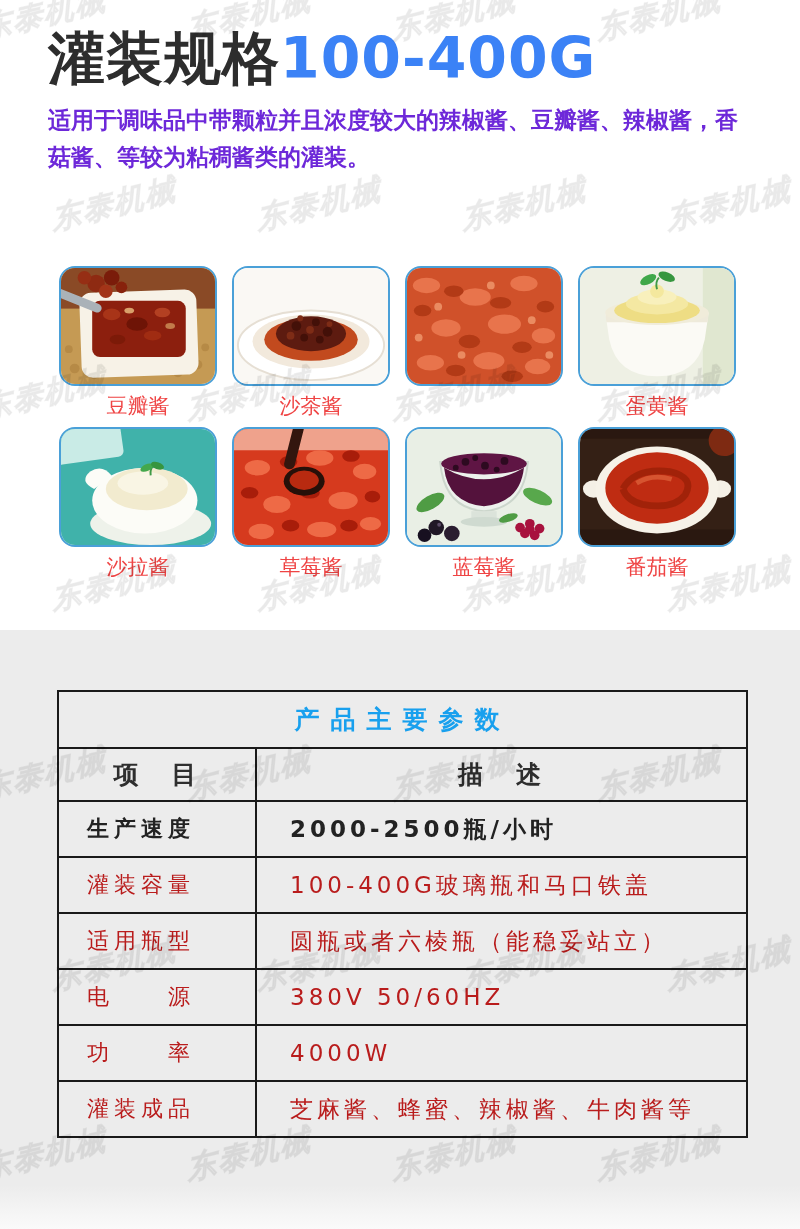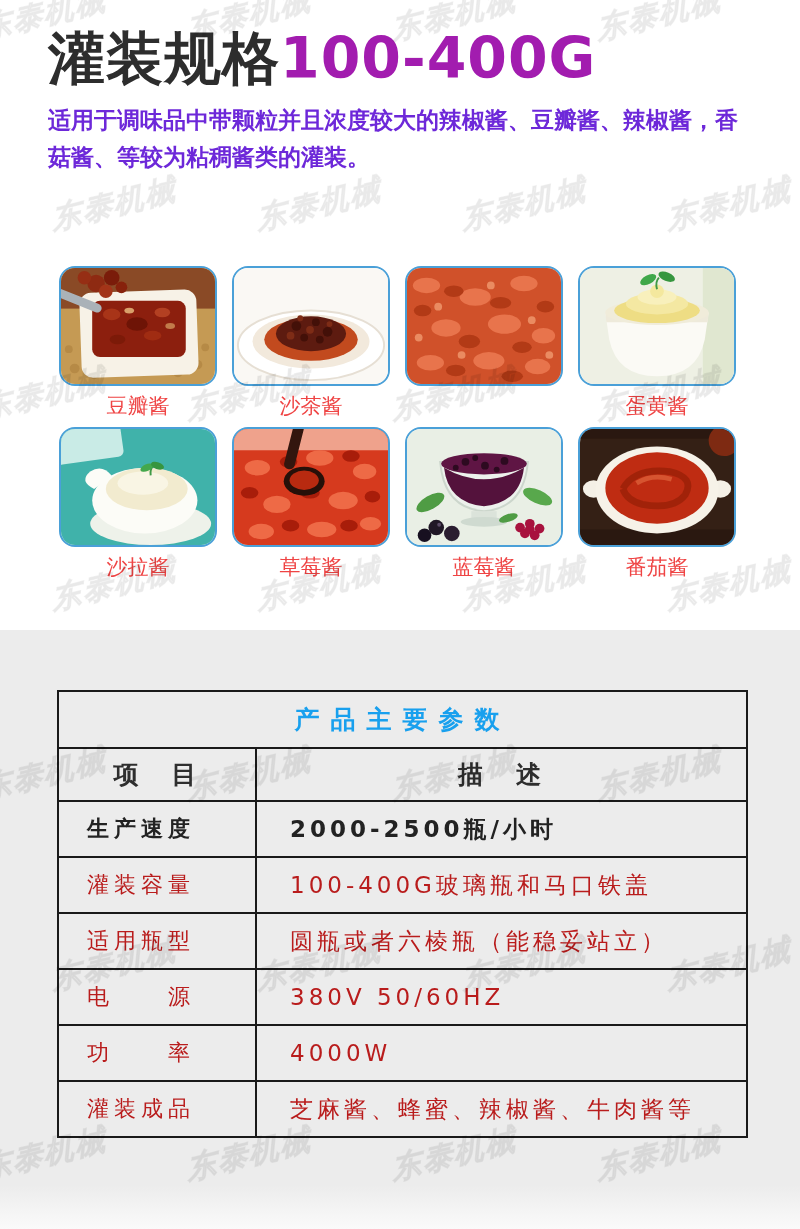--- a/index.html
+++ b/index.html
@@ -9,21 +9,21 @@
   .bottom-fade{position:absolute;left:0;top:1185px;width:800px;height:44px;
         background:linear-gradient(to bottom,#ececec,#fafafa);}
   
   .wm-layer{position:absolute;inset:0;z-index:6;pointer-events:none;overflow:hidden;}
   .wm{position:absolute;font-style:italic;font-weight:700;font-size:30px;
       color:rgba(0,0,0,0.028);-webkit-text-stroke:1px rgba(0,0,0,0.06);
       transform:rotate(-14deg) skewX(-6deg);letter-spacing:2px;white-space:nowrap;}
   
   .title{position:absolute;left:48px;top:26px;font-size:57px;line-height:64px;
          font-weight:900;color:#2d2d2d;letter-spacing:1px;z-index:2;}
-  .title .hl{color:#a21caf;}
+  .title .hl{color:#3b82f6;}
   .desc{position:absolute;left:48px;top:102px;width:700px;font-size:23px;line-height:37px;
         font-weight:700;color:#6d28d9;z-index:2;}
   .desc-en{position:absolute;left:48px;top:174px;width:560px;font-size:9px;line-height:13px;
         color:#8b8b8b;white-space:pre-line;letter-spacing:.2px;z-index:2;}
   
   .gallery{position:absolute;left:59px;top:266px;width:680px;display:grid;
         grid-template-columns:repeat(4,158px);column-gap:15px;z-index:2;}
   .sauce-item{width:158px;}
   .tile{width:158px;height:120px;border:2px solid #4aa0d8;border-radius:16px;
         overflow:hidden;box-sizing:border-box;background:#fff;}

